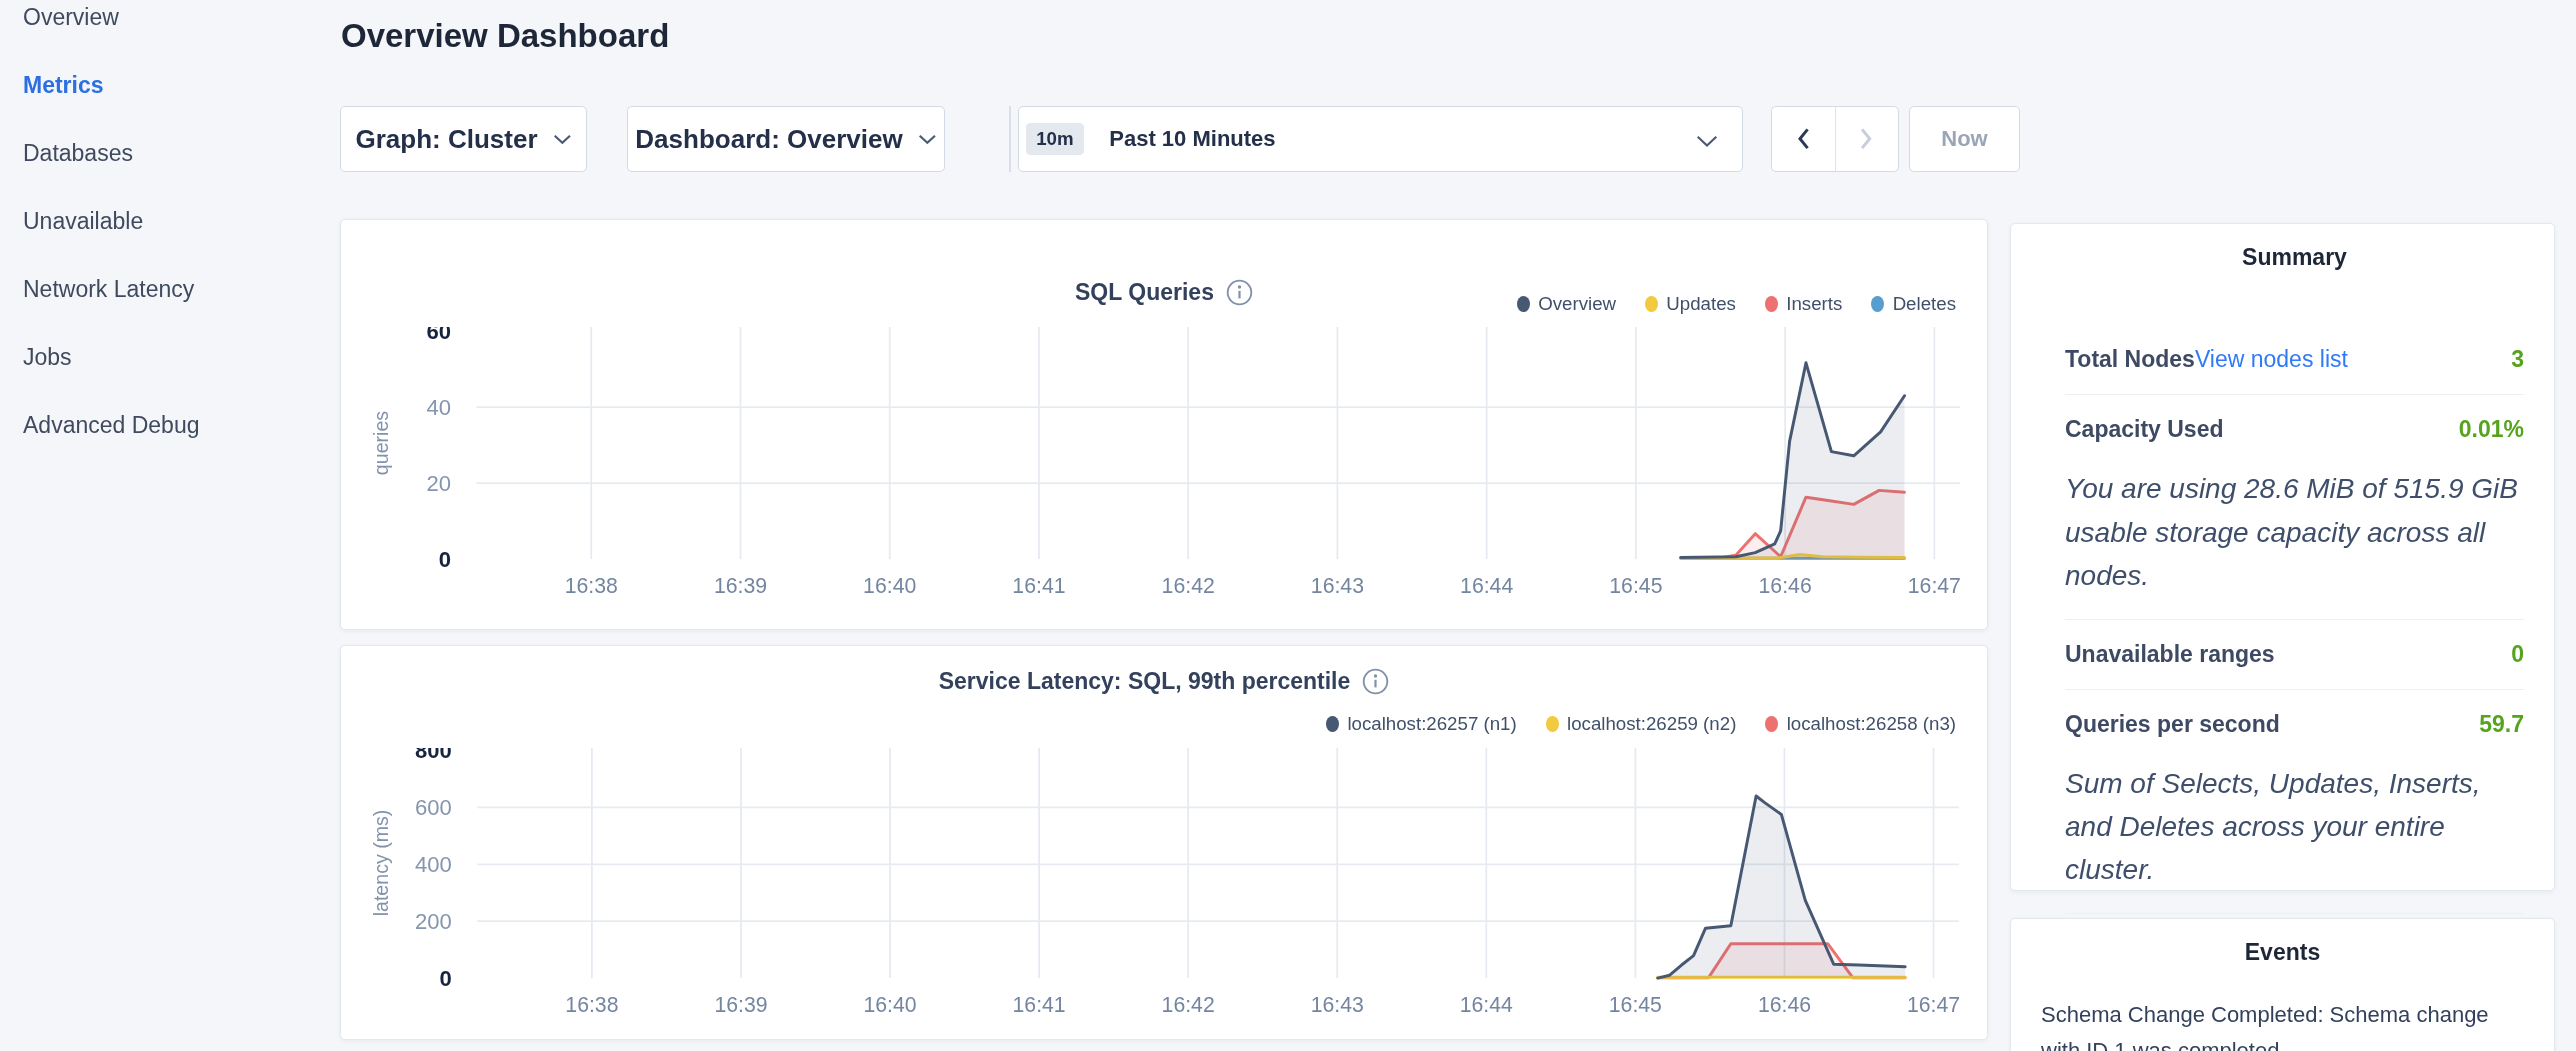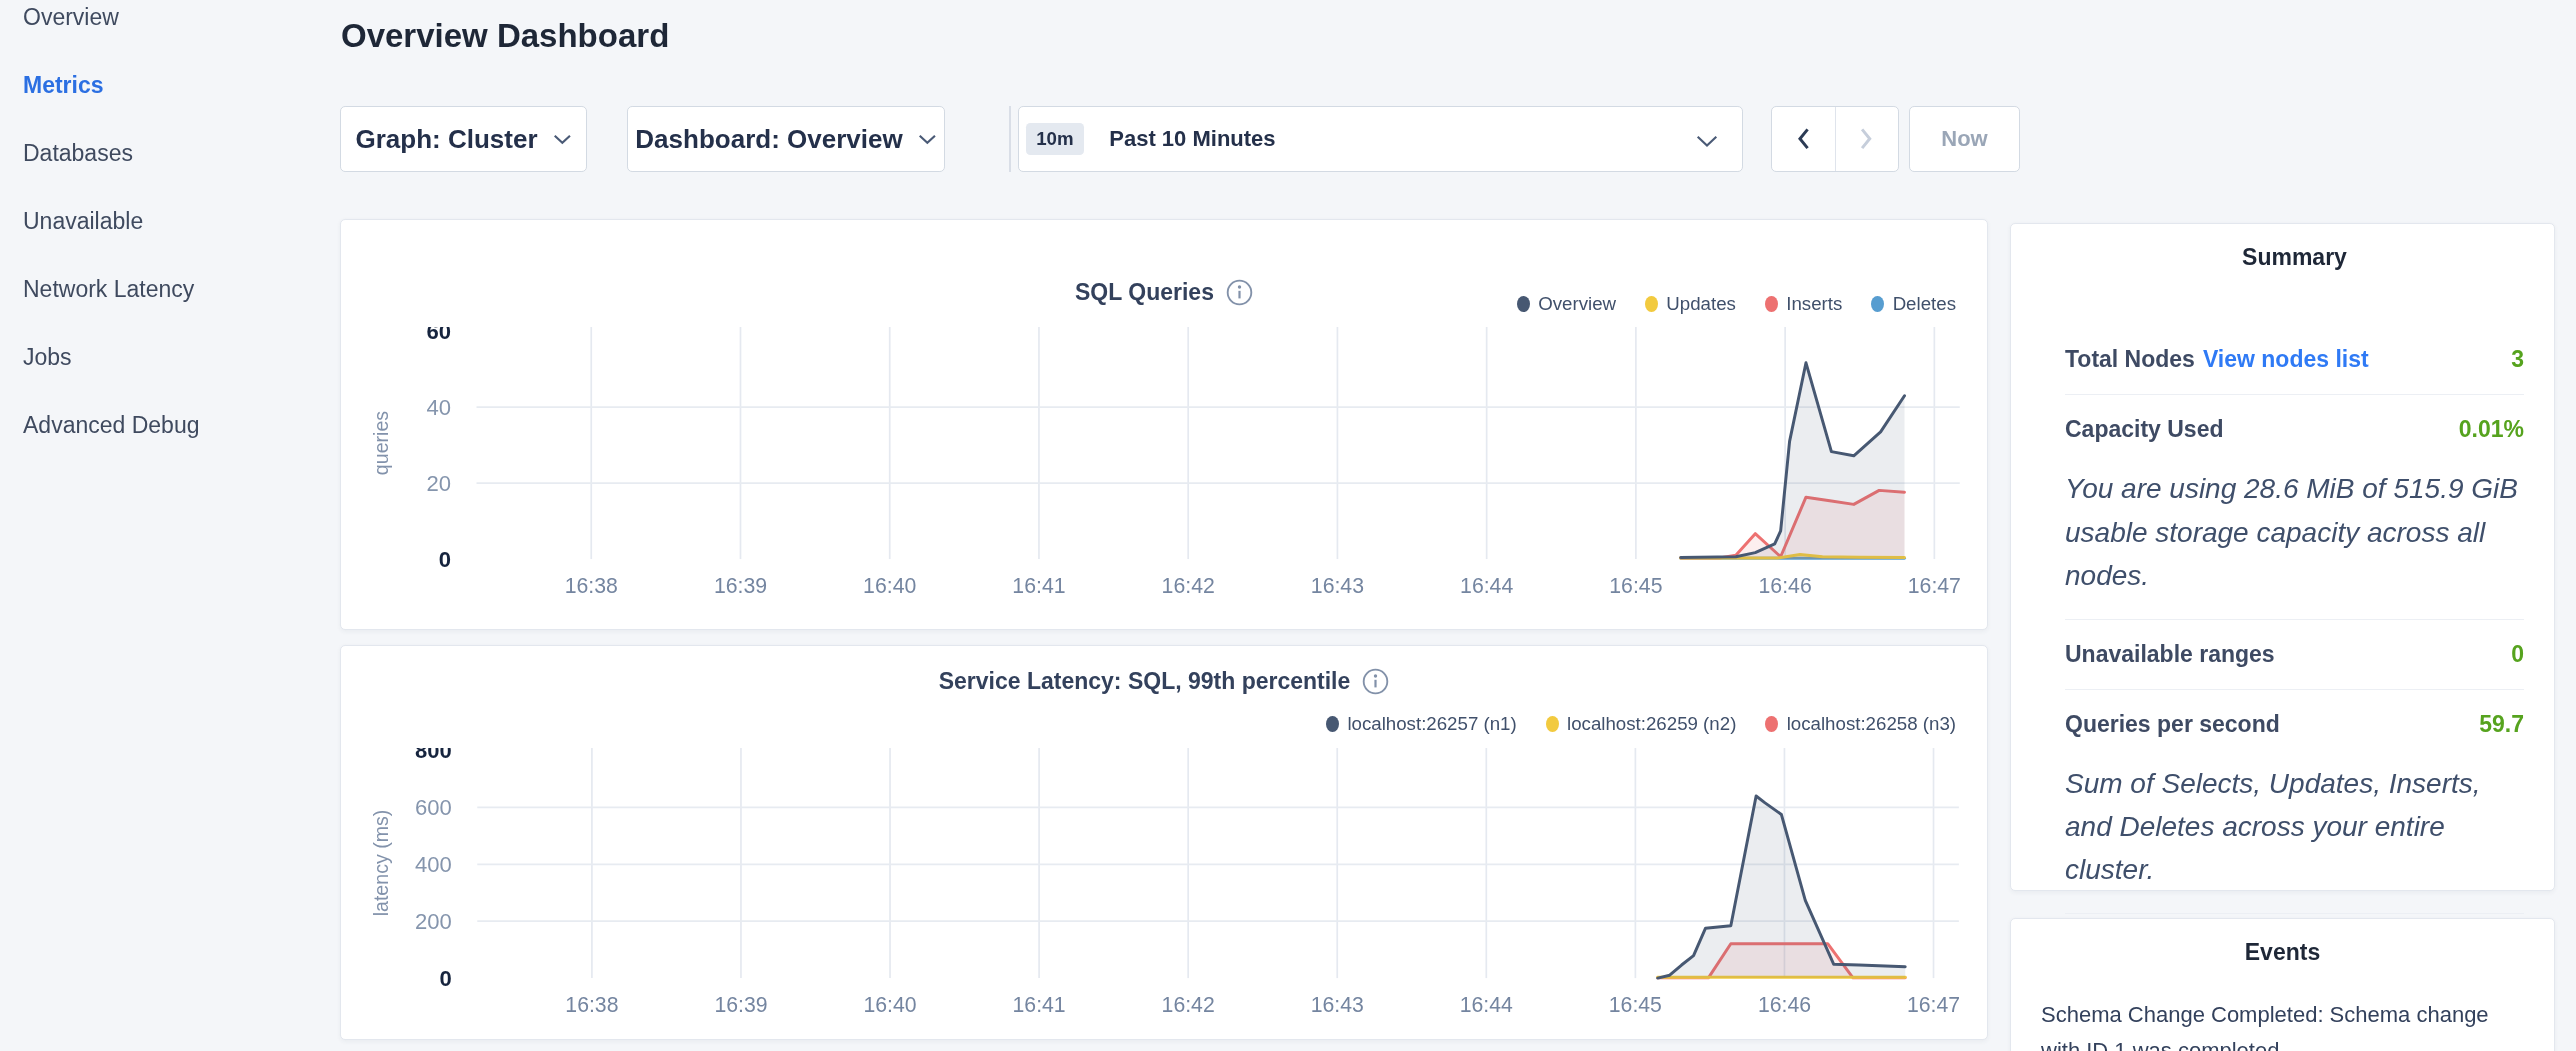--- a/index.html
+++ b/index.html
@@ -38,21 +38,21 @@
   .legend-text{font-size:18.7px;color:#40506b;}
   .ylabel{position:absolute;width:238px;height:22px;transform:rotate(-90deg);text-align:center;
         font-size:19.6px;color:#8292ab;}
   
   .panel-title{padding-top:20.4px;text-align:center;font-size:23px;font-weight:700;color:#1e2737;}
   .sum-rows{margin:54px 30px 0 30px;}
   .sum-row{padding:21px 0;border-bottom:1.7px solid #eceff4;}
   .sum-row.last{border-bottom:none;}
   .sum-head{display:flex;justify-content:space-between;align-items:baseline;}
   .sum-label{font-size:23px;font-weight:700;color:#3e4a63;}
-  .sum-label .link{color:#2f7af5;margin-left:8px;cursor:pointer;font-weight:700;}
+  .sum-label .link{color:#2f7af5;margin-left:0;cursor:pointer;font-weight:400;}
   .sum-value{font-size:23px;font-weight:700;color:#56a31e;white-space:nowrap;}
   .sum-desc{margin-top:24px;font-size:28px;line-height:1.55;color:#3f4f6b;font-style:italic;}
   .event-item{margin:31px 30px 0 30px;}
   .event-text{font-size:22px;line-height:1.6;color:#33415c;}
 </style>
 </head>
 <body>
 
 <div id="app">
 

